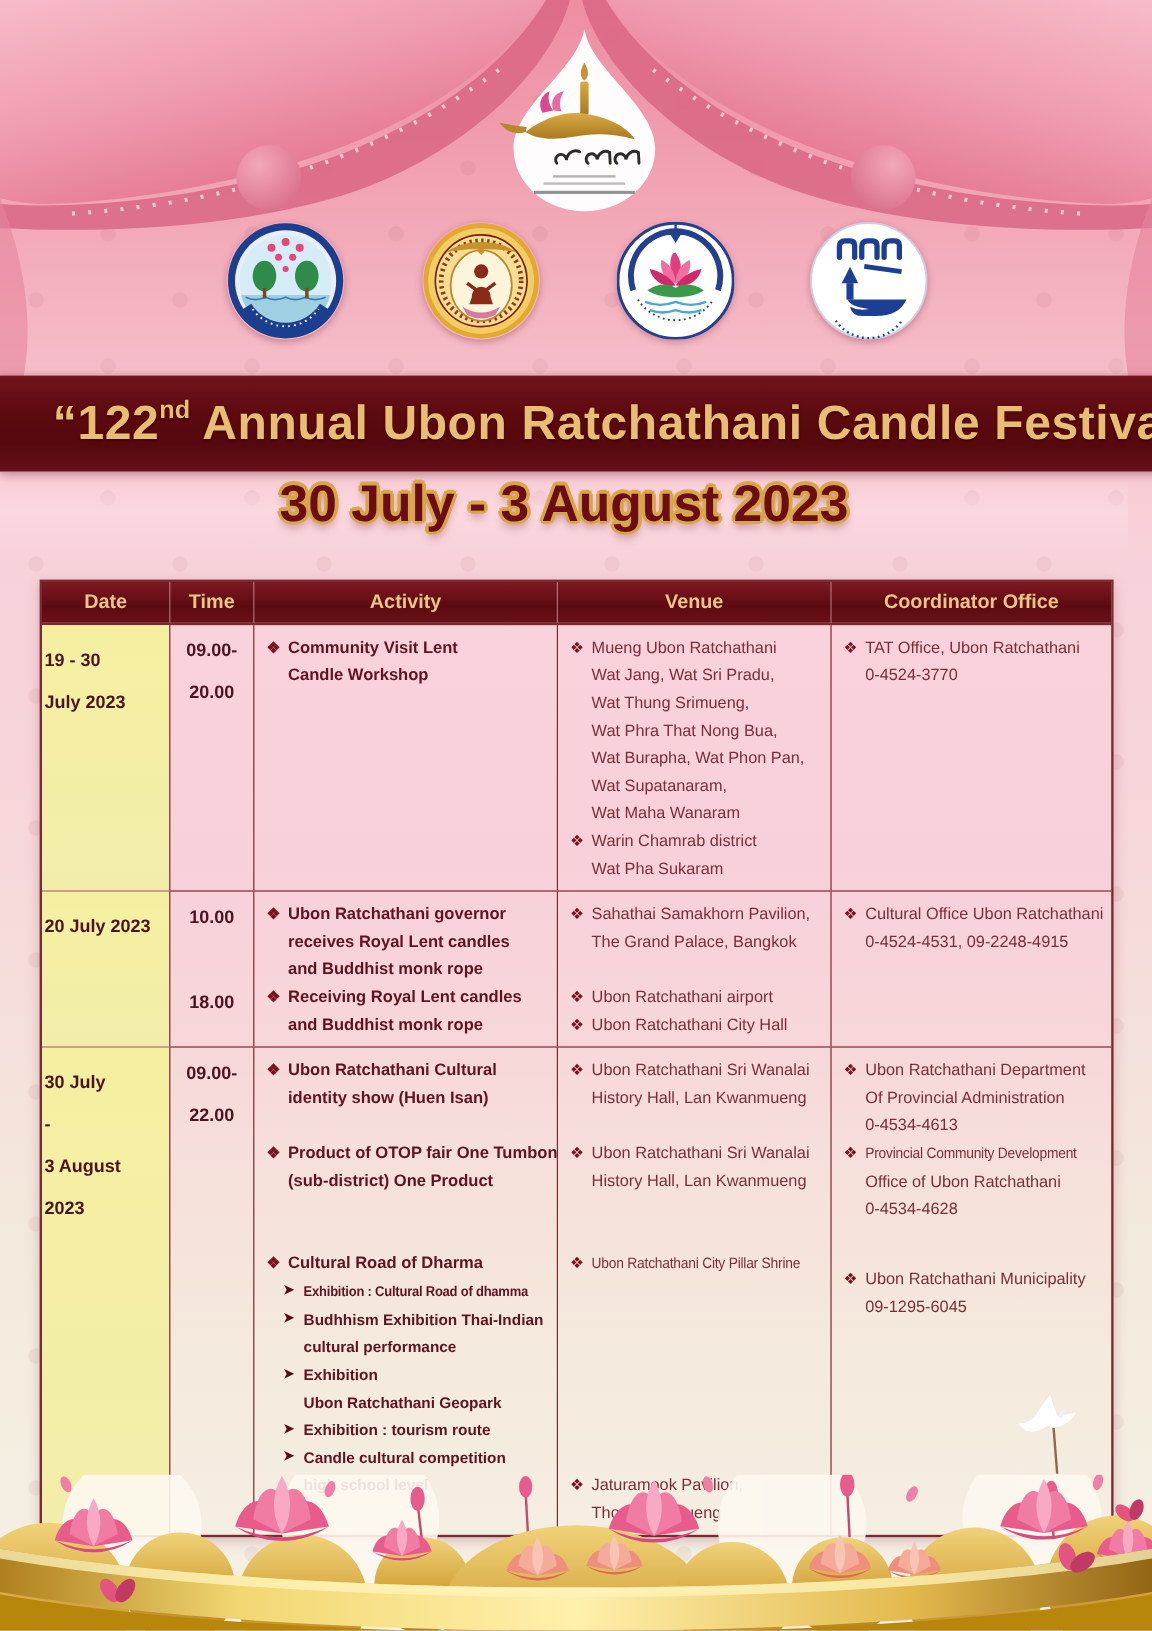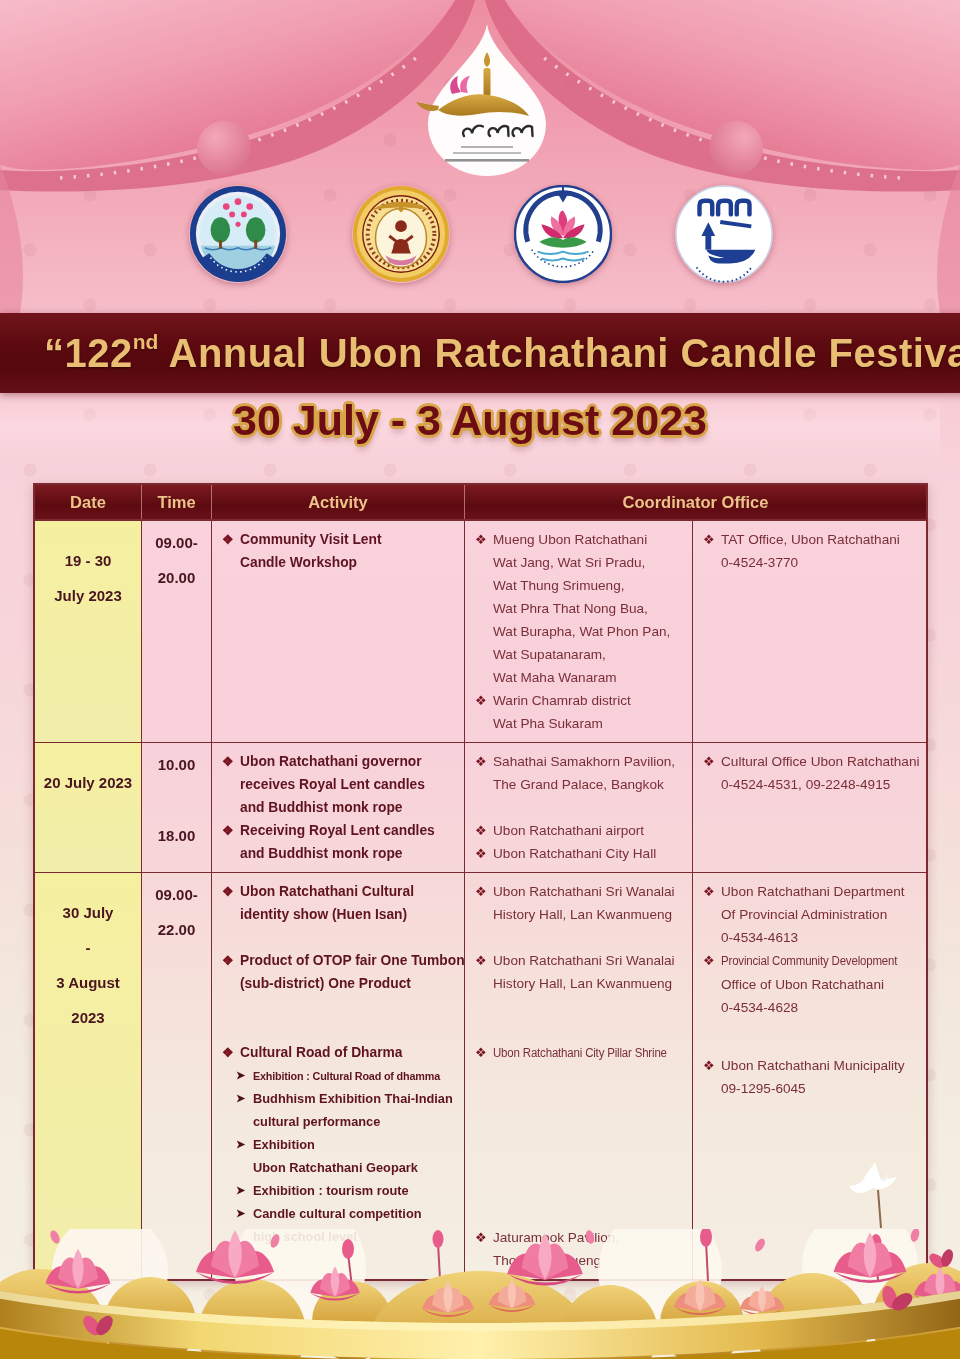--- a/index.html
+++ b/index.html
@@ -51,21 +51,21 @@
   .t-head{display:flex; height:34px; background:linear-gradient(180deg,#7d1a21,#5c0a10 60%,#6a1118);
     border-bottom:2px solid #7b2a32;}
   .th{display:flex; align-items:center; justify-content:center; color:#ecc489;
     font-size:16.5px; font-weight:bold; box-sizing:border-box; border-right:1px solid rgba(240,185,195,.55);}
   .th:last-child{border-right:none;}
   .t-row{display:flex; border-top:1.5px solid #7b2a32;}
   .t-row:first-child{border-top:none;}
   .cell{box-sizing:border-box; border-right:1.5px solid #7b2a32; padding:7px 7px 7px 9px; overflow:hidden;}
   .cell:last-child{border-right:none;}
   .c0{width:107px;} .c1{width:70px;} .c2{width:253px;} .c3{width:228px;} .c4{flex:1;}
-  .col-date{background:linear-gradient(180deg,#f5f0a0,#f2edaa); text-align:center; padding:28px 2px;}
+  .col-date{background:linear-gradient(180deg,#f5f0a0,#f2edaa); padding:18px 2px;}
   .col-time{text-align:center; padding:10px 2px;}
   .line{position:relative; padding-left:19px; line-height:23px; white-space:nowrap;
     font-size:13.6px; color:#7a2e38;}
   .col-activity .line{color:#5f1320; font-weight:bold; font-size:13.8px;}
   .col-date .line,.col-time .line{padding-left:0; margin-bottom:12px; font-weight:bold;
     color:#4a1520; font-size:15px;}
   .line.arrow{padding-left:32px; font-size:12.8px;}
   .line .txt{display:inline-block; transform-origin:left center;}
   .line.small .txt{font-size:.92em; transform:scaleX(.92); letter-spacing:-.2px;}
   .bullet-d{position:absolute; left:1px; top:0; color:#7b1220; font-size:13px;}
@@ -219,20 +219,21 @@
 
   <div class="abs date-banner">
     <div class="d">30 July - 3 August 2023</div>
   </div>
 
   <div class="abs sched">
     <div class="t-head">
         <div class="th c0">Date</div>
         <div class="th c1">Time</div>
         <div class="th c2">Activity</div>
+        <div class="th c3">Venue</div>
         <div class="th c4">Coordinator Office</div>
       </div>
     <div>
         <div class="t-row row1">
           <div class="cell c0 col-date">
             <div class="line"><span class="txt">19 - 30</span></div>
             <div class="line"><span class="txt">July 2023</span></div>
           </div>
           <div class="cell c1 col-time">
             <div class="line"><span class="txt">09.00-</span></div>

